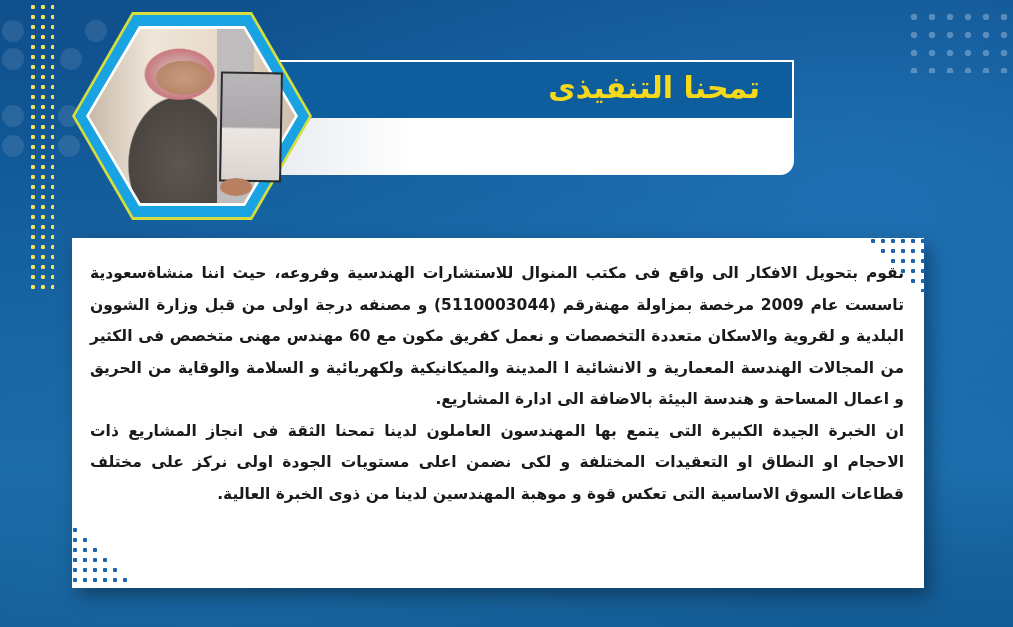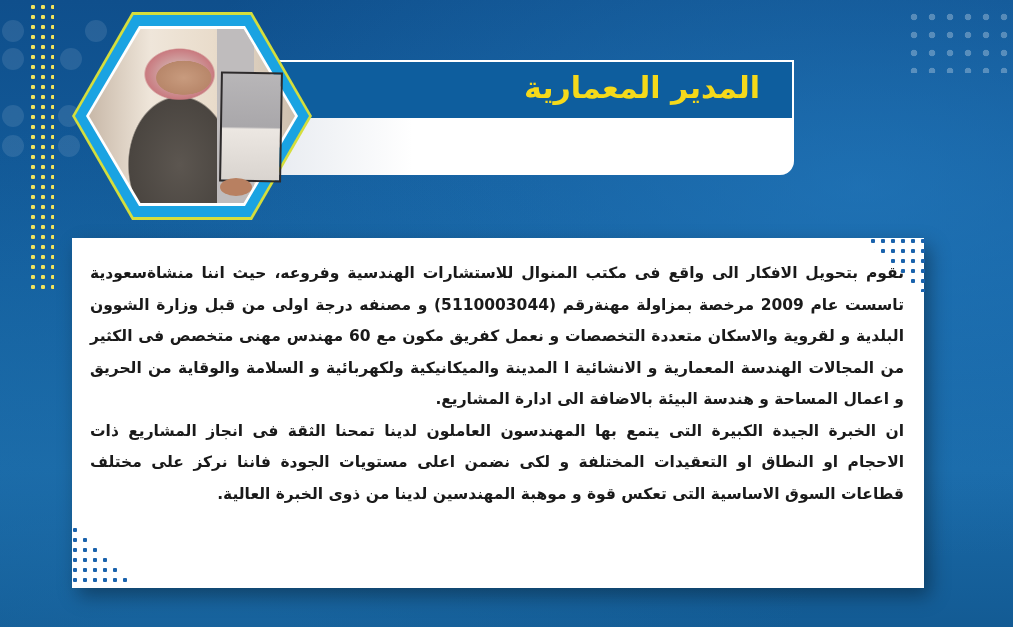--- a/index.html
+++ b/index.html
@@ -140,35 +140,35 @@
 <div class="bg-circle" style="left:2px;top:105px;width:22px;height:22px;"></div>
 <div class="bg-circle" style="left:58px;top:105px;width:22px;height:22px;"></div>
 <div class="bg-circle" style="left:2px;top:135px;width:22px;height:22px;"></div>
 <div class="bg-circle" style="left:58px;top:135px;width:22px;height:22px;"></div>
 
 <div class="dots-yellow"></div>
 <div class="dots-faint"></div>
 
 <div class="banner">
   <div class="banner-top">
-    <div class="banner-title">المدير المعمارية</div>
+    <div class="banner-title">تمحنا التنفيذى</div>
   </div>
   <div class="banner-bottom"></div>
 </div>
 
 <div class="hex-wrap">
   <div class="hex hex-outer"></div>
   <div class="hex hex-mid"></div>
   <div class="hex hex-inner"></div>
   <div class="hex hex-photo" title="executive-portrait-holding-certificate"></div>
   <div class="cert"></div>
   <div class="handshake"></div>
 </div>
 
 <div class="card">
   <div class="card-text">
     <p>نقوم بتحويل الافكار الى واقع فى مكتب المنوال للاستشارات الهندسية وفروعه، حيث اننا منشاةسعودية تاسست عام 2009 مرخصة بمزاولة مهنةرقم (5110003044) و مصنفه درجة اولى من قبل وزارة الشوون البلدية و لقروية والاسكان متعددة التخصصات و نعمل كفريق مكون مع 60 مهندس مهنى متخصص فى الكثير من المجالات الهندسة المعمارية و الانشائية ا المدينة والميكانيكية ولكهربائية و السلامة والوقاية من الحريق و اعمال المساحة و هندسة البيئة بالاضافة الى ادارة المشاريع.</p>
-    <p>ان الخبرة الجيدة الكبيرة التى يتمع بها المهندسون العاملون لدينا تمحنا الثقة فى انجاز المشاريع ذات الاحجام او النطاق او التعقيدات المختلفة و لكى نضمن اعلى مستويات الجودة فاننا نركز على مختلف قطاعات السوق الاساسية التى تعكس قوة و موهبة المهندسين لدينا من ذوى الخبرة العالية.</p>
+    <p>ان الخبرة الجيدة الكبيرة التى يتمع بها المهندسون العاملون لدينا تمحنا الثقة فى انجاز المشاريع ذات الاحجام او النطاق او التعقيدات المختلفة و لكى نضمن اعلى مستويات الجودة اولى نركز على مختلف قطاعات السوق الاساسية التى تعكس قوة و موهبة المهندسين لدينا من ذوى الخبرة العالية.</p>
   </div>
 </div>
 
 <div class="dots-blue-tr"></div>
 <div class="dots-blue-bl"></div>
 
 </body></html>

